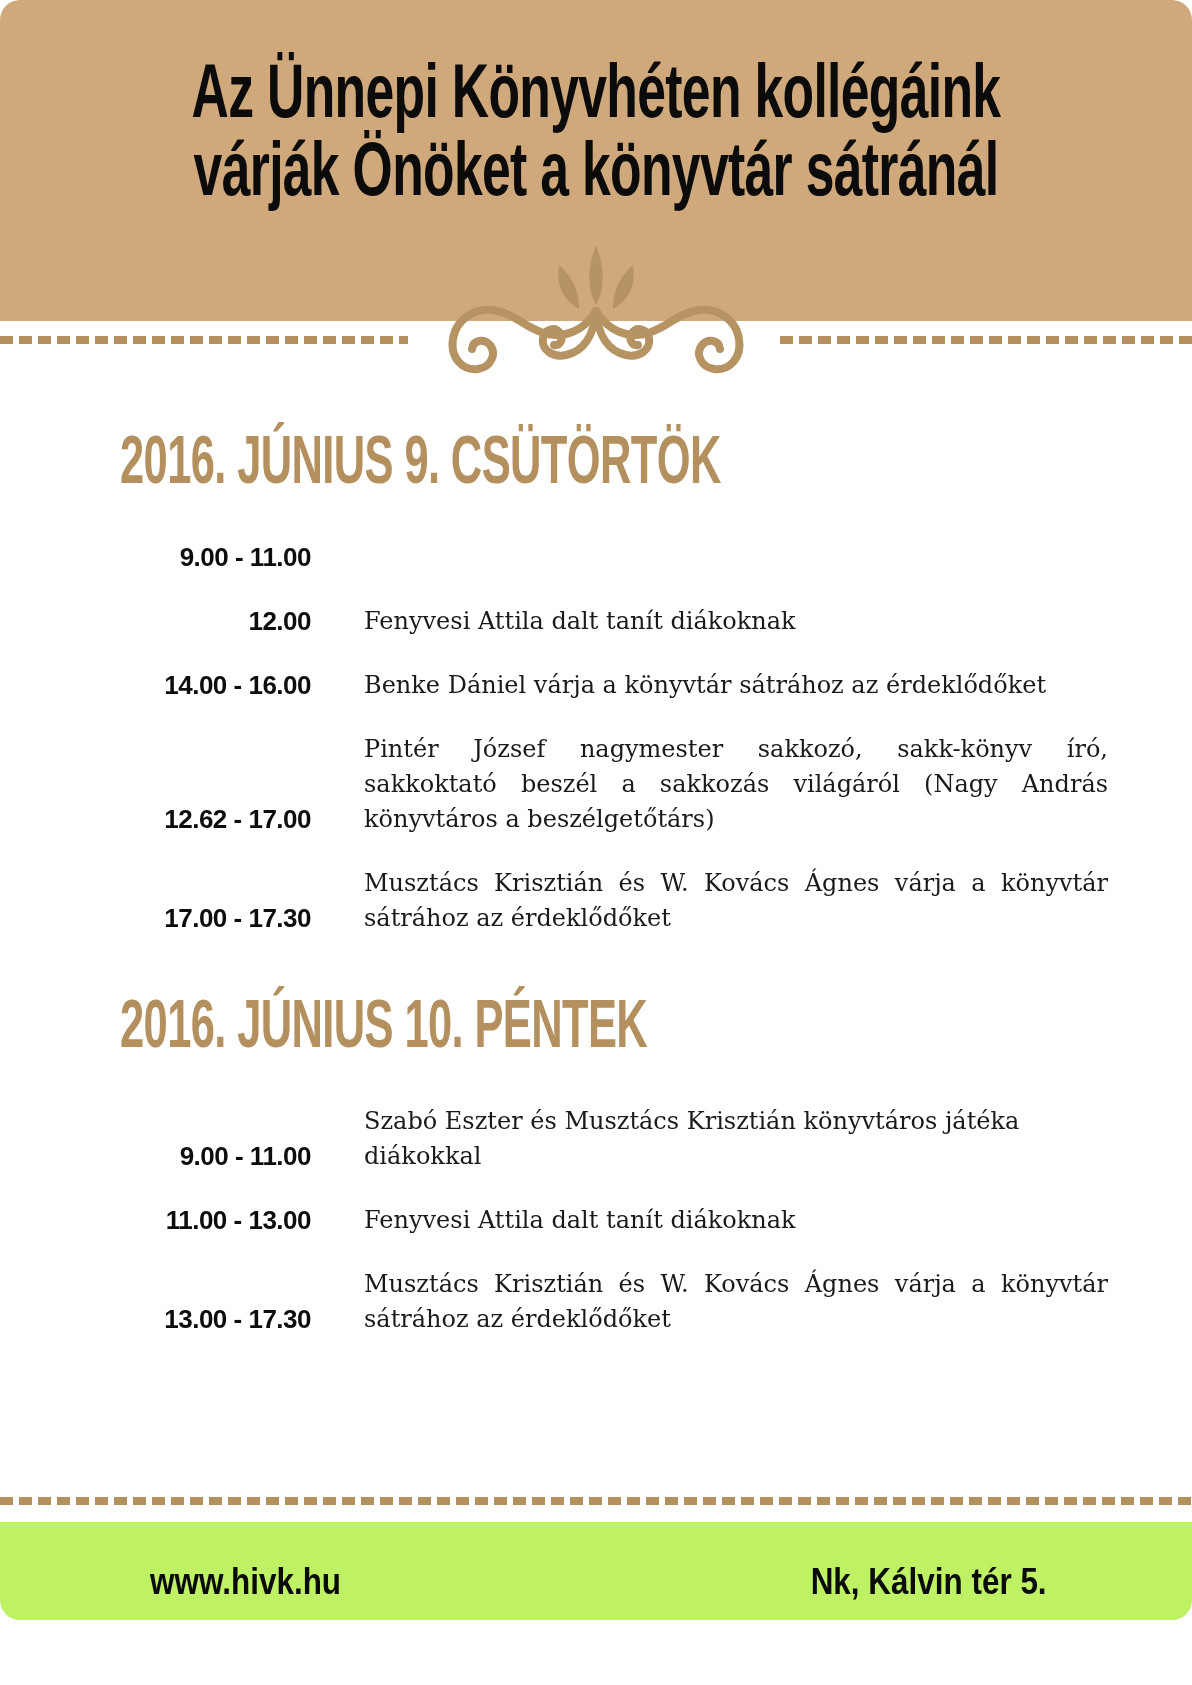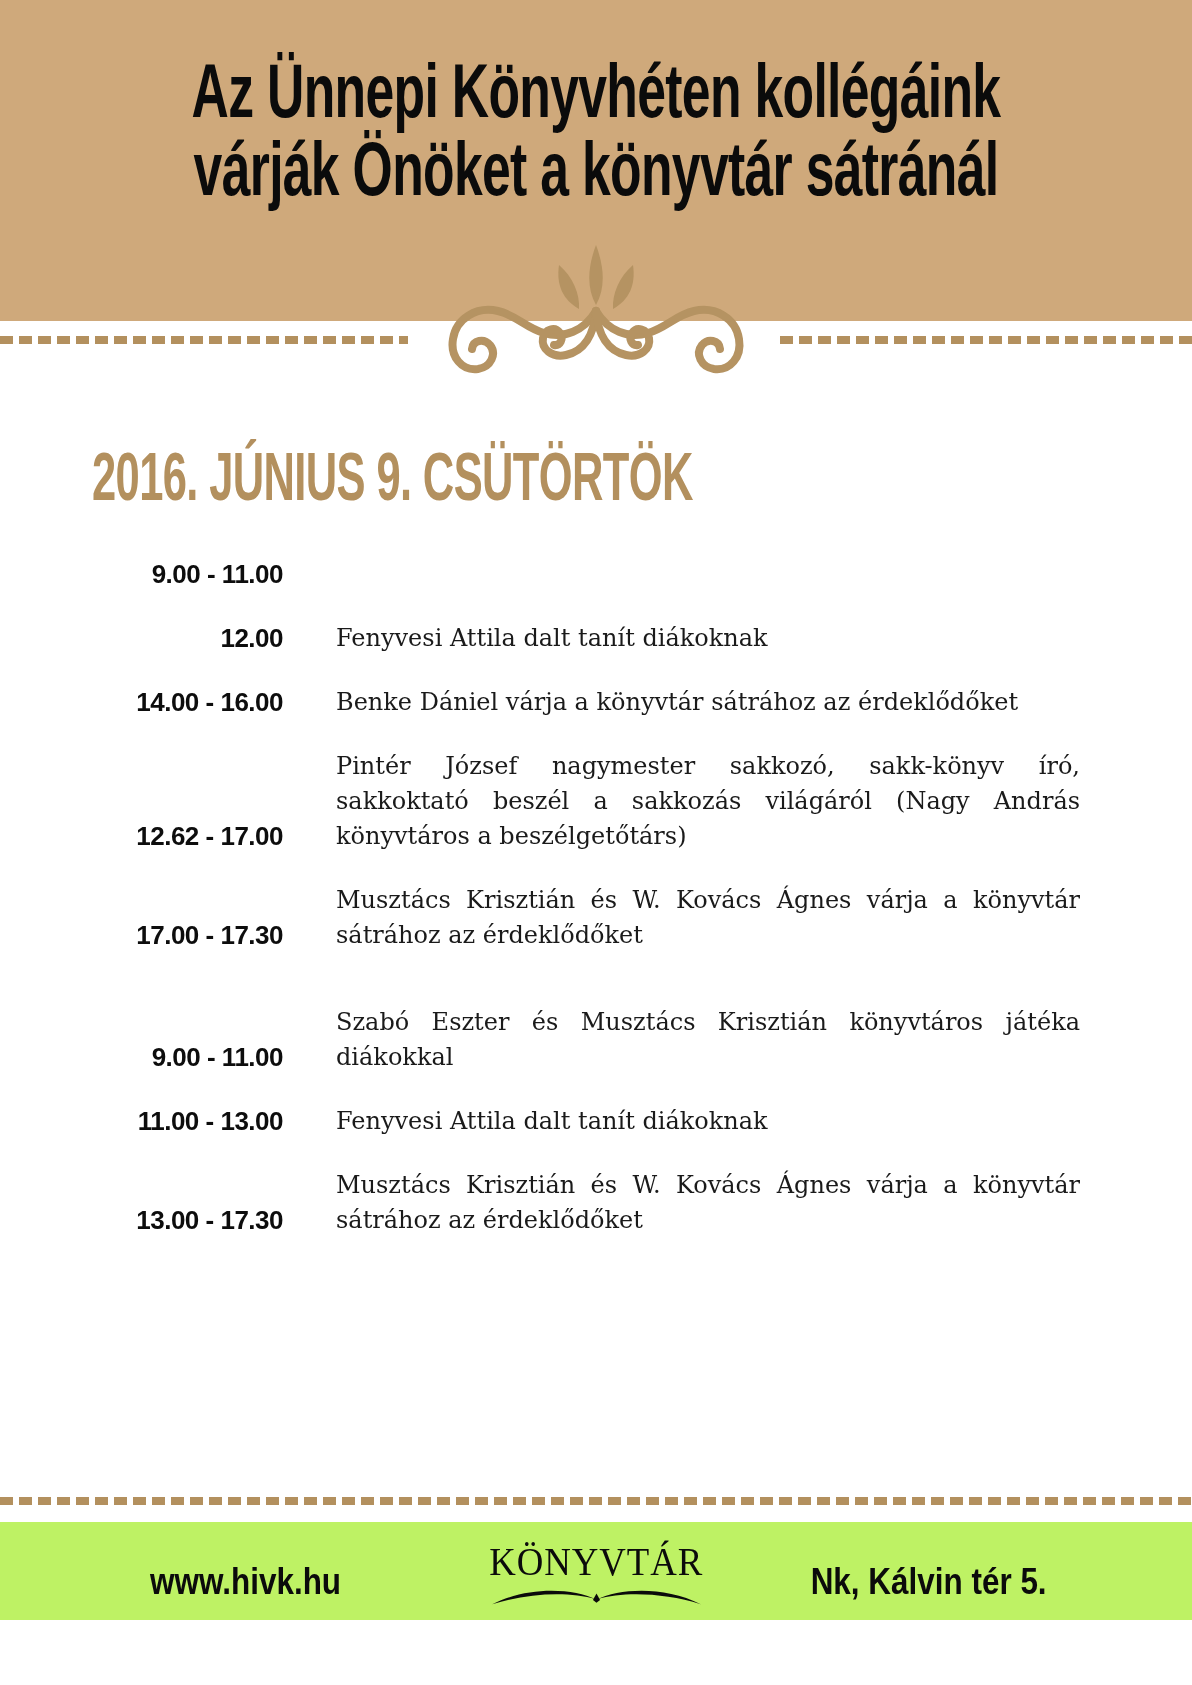--- a/index.html
+++ b/index.html
@@ -3,20 +3,21 @@
 <meta charset="utf-8">
 <style>
   * { margin:0; padding:0; box-sizing:border-box; }
   html,body { background:#ffffff; }
   .page {
     position:relative;
     width:1192px; height:1620px;
     background:#ffffff;
     overflow:hidden;
     font-family:"Liberation Sans", sans-serif;
+    border-radius:20px;
   }
 
   
   .banner {
     position:absolute; top:0; left:0; width:1192px; height:321px;
     background:#cfa97b;
   }
   .banner-title { padding-top:52px; text-align:center; color:#0b0b0b; }
   .banner-title .line {
     display:block; line-height:78px;
@@ -29,21 +30,21 @@
   .ornament {
     position:absolute; top:243px; left:446px; width:300px; height:150px;
   }
   .dash { height:8px;
     background:repeating-linear-gradient(to right,#b3905e 0 13px, transparent 13px 19px);
   }
   .dash-left  { position:absolute; top:336px; left:0;  width:408px; }
   .dash-right { position:absolute; top:336px; right:0; width:412px; }
 
   
-  .content { position:absolute; top:441px; left:0; width:1192px; }
+  .content { position:absolute; top:424px; left:0; width:1192px;padding-left:28px; }
   .section-heading {
     margin:0 0 46px 92px;
     font-size:68px; font-weight:700; line-height:70px; letter-spacing:-1px;
     color:#b3905e; white-space:nowrap;
   }
   .section-heading .squeeze {
     display:inline-block; transform:scaleX(0.64); transform-origin:left center;
   }
   .section + .section { margin-top:52px; }
 
@@ -140,20 +141,21 @@
         <div class="time">12.62 - 17.00</div>
         <div class="desc">Pintér József nagymester sakkozó, sakk-könyv író, sakkoktató beszél a sakkozás világáról (Nagy András könyvtáros a beszélgetőtárs)</div>
       </div>
       <div class="row">
         <div class="time">17.00 - 17.30</div>
         <div class="desc">Musztács Krisztián és W. Kovács Ágnes várja a könyvtár sátrához az érdeklődőket</div>
       </div>
     </div>
 
     <div class="section">
+      <h2 class="section-heading"><span class="squeeze">2016. JÚNIUS 10. PÉNTEK</span></h2>
 
       <div class="row">
         <div class="time">9.00 - 11.00</div>
         <div class="desc">Szabó Eszter és Musztács Krisztián könyvtáros játéka diákokkal</div>
       </div>
       <div class="row">
         <div class="time">11.00 - 13.00</div>
         <div class="desc">Fenyvesi Attila dalt tanít diákoknak</div>
       </div>
       <div class="row">
@@ -162,27 +164,17 @@
       </div>
     </div>
 
   </div>
 
   <div class="dash footer-dash"></div>
 
   <div class="footer">
     <div class="footer-site">www.hivk.hu</div>
 
-    <div class="footer-logo">
-      <span class="footer-logo-text">KÖNYVTÁR</span>
-      <svg class="footer-logo-book" width="215" height="30" viewBox="0 0 300 42" aria-hidden="true">
-        <g fill="#0b0b0b">
-          <path d="M4,34 C55,8 118,12 149,27 C112,16 55,18 4,34 Z"></path>
-          <path d="M296,34 C245,8 182,12 151,27 C188,16 245,18 296,34 Z"></path>
-          <path d="M145,28 L150,19 L155,28 L150,32 Z"></path>
-        </g>
-      </svg>
-    </div>
 
     <div class="footer-address">Nk, Kálvin tér 5.</div>
   </div>
 
 </div>
 
 </body></html>

